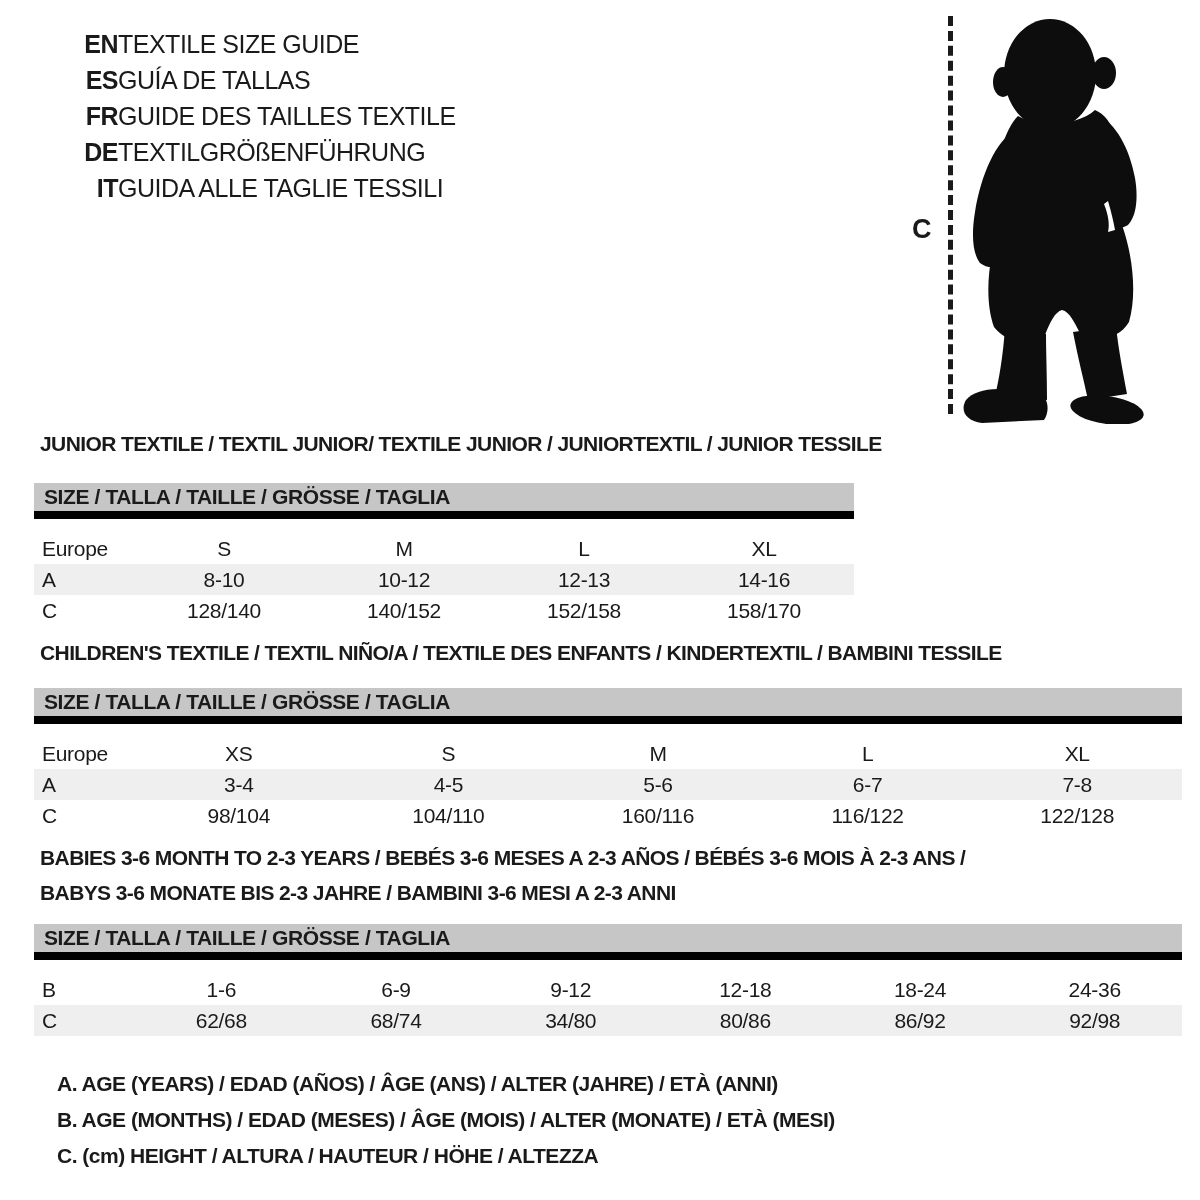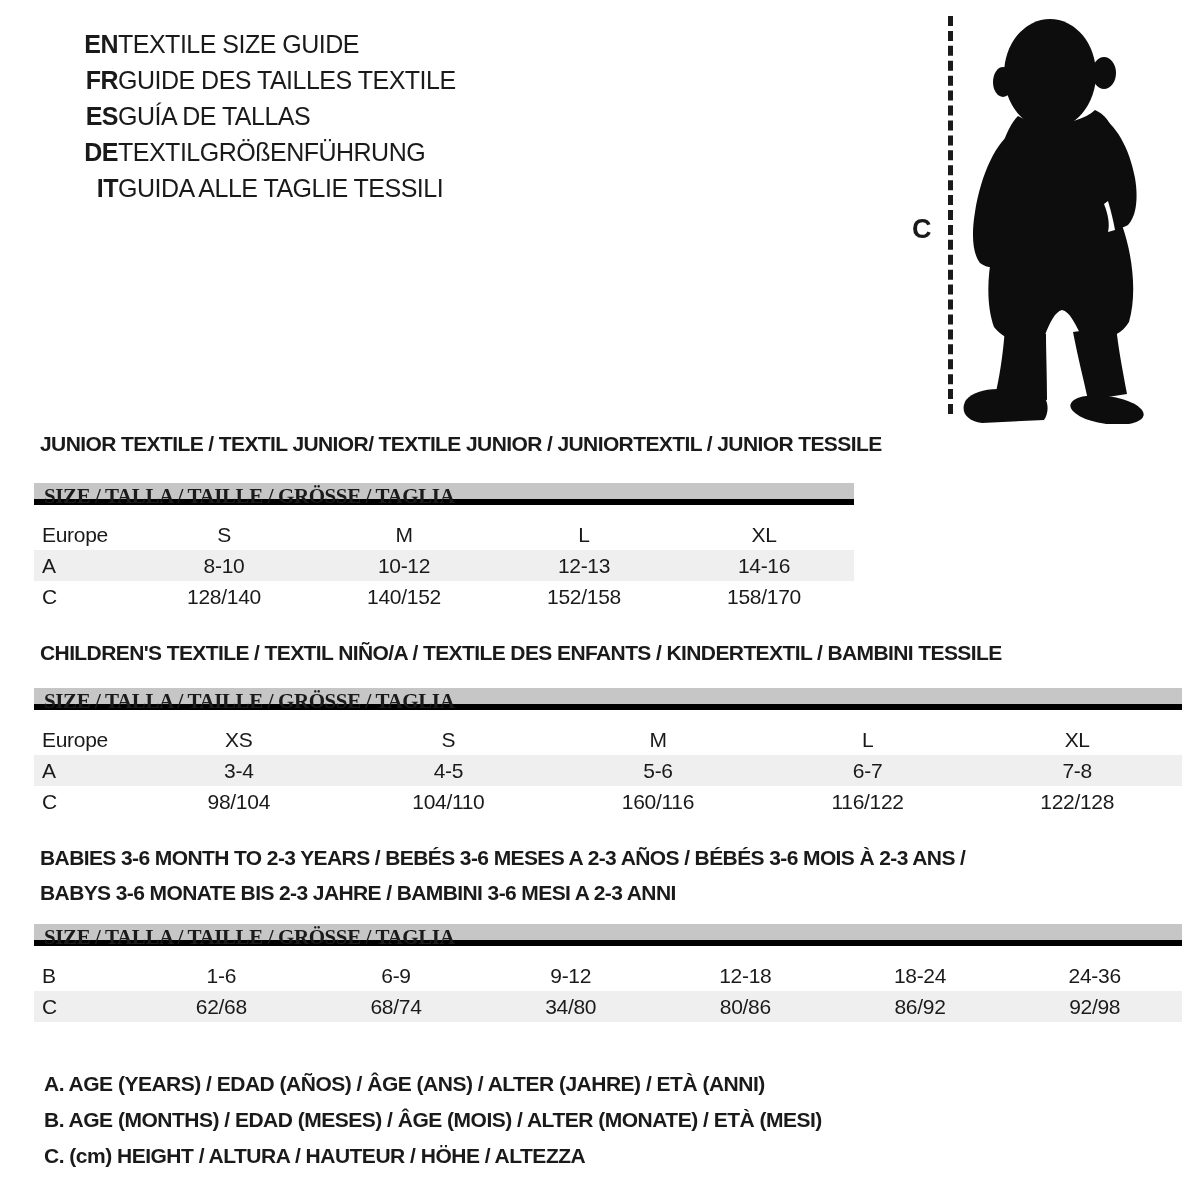--- a/index.html
+++ b/index.html
@@ -18,50 +18,50 @@
                   border-left:5px dashed #1a1a1a; }
   .measure-label { position:absolute; left:912px; top:214px; font-weight:bold; font-size:27px; }
   .figure-svg { position:absolute; left:958px; top:12px; }
 
   
   .section-title { position:absolute; left:40px; font-weight:bold; font-size:21px;
                    letter-spacing:-0.6px; white-space:nowrap; }
 
   
   .stable { position:absolute; left:34px; }
-  .thead { height:22px; line-height:27px; background:#c6c6c6; border-bottom:6px solid #000000;
-           padding-left:10px; font-weight:bold; font-size:21px; letter-spacing:-0.4px;font-family:Liberation Serif, serif; }
+  .thead { height:36px; line-height:27px; background:#c6c6c6; border-bottom:8px solid #000000;
+           padding-left:10px; font-weight:bold; font-size:21px; letter-spacing:-0.4px; }
   .tbody { margin-top:14px; }
   .trow { display:flex; height:31px; line-height:31px; font-size:21px; letter-spacing:-0.3px; }
   .trow.shaded { background:#efefef; }
   .tlabel { width:100px; padding-left:8px; }
   .tcell { flex:1; text-align:center; }
 
   
-  .legend { position:absolute; left:44px; top:1066px; }
+  .legend { position:absolute; left:57px; top:1066px; }
   .legend-line { height:36px; line-height:36px; font-weight:bold; font-size:21px;
                  letter-spacing:-0.5px; white-space:nowrap; }
 </style>
 </head>
 <body>
 
 <div class="canvas">
 
   <div class="lang-block">
     <div class="lang-row">
       <span class="lang-code">EN</span>
       <span class="lang-label">TEXTILE SIZE GUIDE</span>
     </div>
     <div class="lang-row">
+      <span class="lang-code">ES</span>
+      <span class="lang-label">GUÍA DE TALLAS</span>
+    </div>
+    <div class="lang-row">
       <span class="lang-code">FR</span>
       <span class="lang-label">GUIDE DES TAILLES TEXTILE</span>
-    </div>
-    <div class="lang-row">
-      <span class="lang-code">ES</span>
-      <span class="lang-label">GUÍA DE TALLAS</span>
     </div>
     <div class="lang-row">
       <span class="lang-code">DE</span>
       <span class="lang-label">TEXTILGRÖßENFÜHRUNG</span>
     </div>
     <div class="lang-row">
       <span class="lang-code">IT</span>
       <span class="lang-label">GUIDA ALLE TAGLIE TESSILI</span>
     </div>
   </div>

